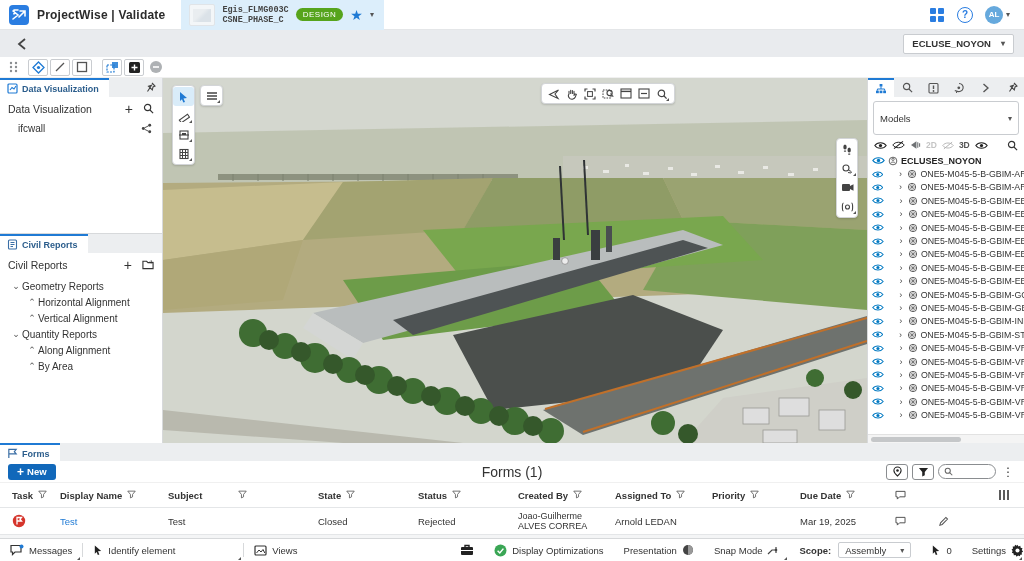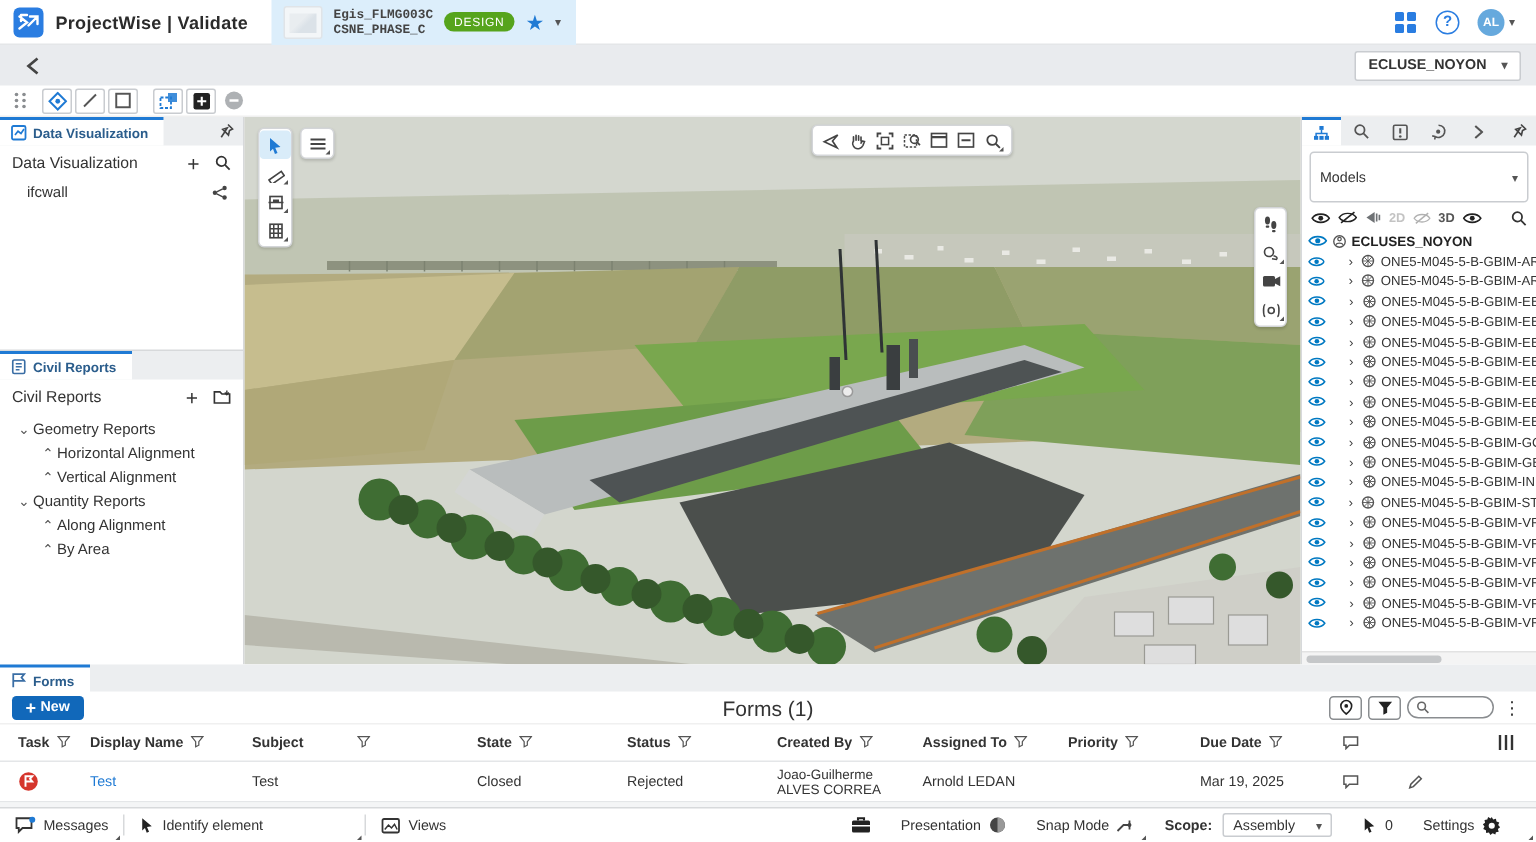--- a/index.html
+++ b/index.html
@@ -1054,20 +1054,27 @@
 
   <div class="sb-right">
     <div class="sb-item">
       <svg width="14" height="12" viewBox="0 0 14 12">
           <rect x="1" y="3" width="12" height="8" rx="1" fill="#222"></rect>
           <path d="M5 3 V1.5 H9 V3" fill="none" stroke="#222" stroke-width="1.4"></path>
           <rect x="1" y="6" width="12" height="1" fill="#fff"></rect>
         </svg>
     </div>
     <div class="sb-item">
+      <svg width="13" height="13" viewBox="0 0 13 13">
+          <circle cx="6.5" cy="6.5" r="6" fill="#3aa655"></circle>
+          <polyline points="3.6,6.8 5.8,9 9.4,4.6" fill="none" stroke="#fff" stroke-width="1.5"></polyline>
+        </svg>
+      <span>Display Optimizations</span>
+    </div>
+    <div class="sb-item">
       <span>Presentation</span>
       <svg width="12" height="12" viewBox="0 0 12 12">
           <circle cx="6" cy="6" r="5" fill="#444"></circle>
           <path d="M6 1 A5 5 0 0 1 6 11 Z" fill="#999"></path>
         </svg>
     </div>
     <div class="sb-item fly">
       <span>Snap Mode</span>
       <svg width="12" height="11" viewBox="0 0 12 11">
           <path d="M1 9 L5 5 H9 M9 2 V8" fill="none" stroke="#444" stroke-width="1.2"></path>
@@ -1080,21 +1087,21 @@
         <span>Assembly</span>
         <span class="caret">▾</span>
       </div>
     </div>
     <div class="sb-item">
       <svg width="10" height="12" viewBox="0 0 11 12">
           <path d="M2 1 L9 7 L5.5 7.5 L7 11 L5.3 11.6 L4 8.2 L2 10 Z" fill="#222"></path>
         </svg>
       <span>0</span>
     </div>
-    <div class="sb-item fly" style="padding-right:23px;">
+    <div class="sb-item fly" style="padding-right:0;">
       <span>Settings</span>
       <svg width="13" height="13" viewBox="0 0 14 14">
           <path d="M7 0.8 L8 2.6 L10 2 L10.4 4 L12.4 4.6 L11.6 6.5 L13 8 L11.4 9.3 L12 11.3 L10 11.6 L9.6 13.2 L7.6 12.4 L6 13.6 L5 11.8 L3 12.2 L2.8 10.2 L0.9 9.4 L1.8 7.6 L0.6 6 L2.2 4.8 L1.8 2.8 L3.8 2.6 L4.4 0.8 L6.2 1.8 Z" fill="#222"></path>
           <circle cx="7" cy="7" r="2.2" fill="#fff"></circle>
         </svg>
     </div>
   </div>
 </div>
 
 </body></html>

